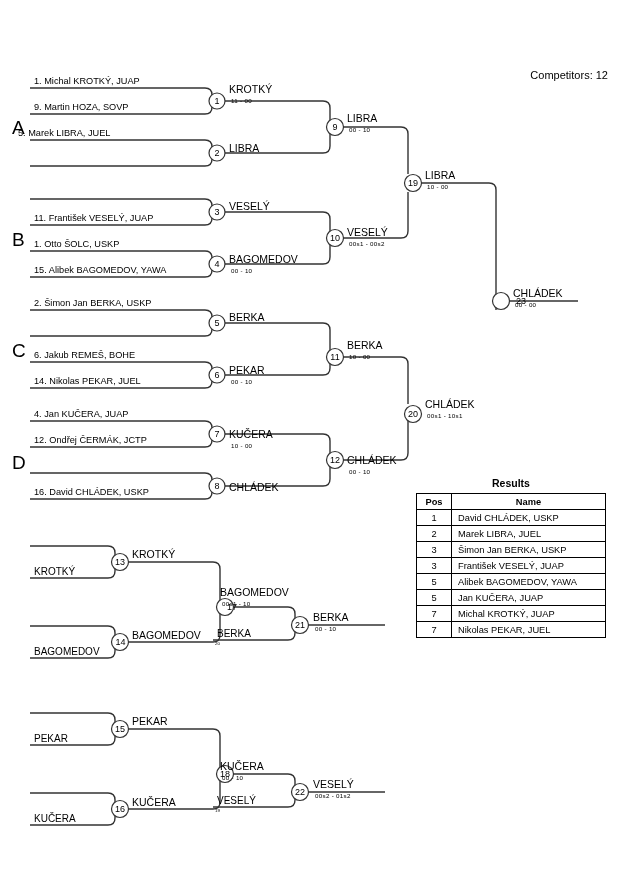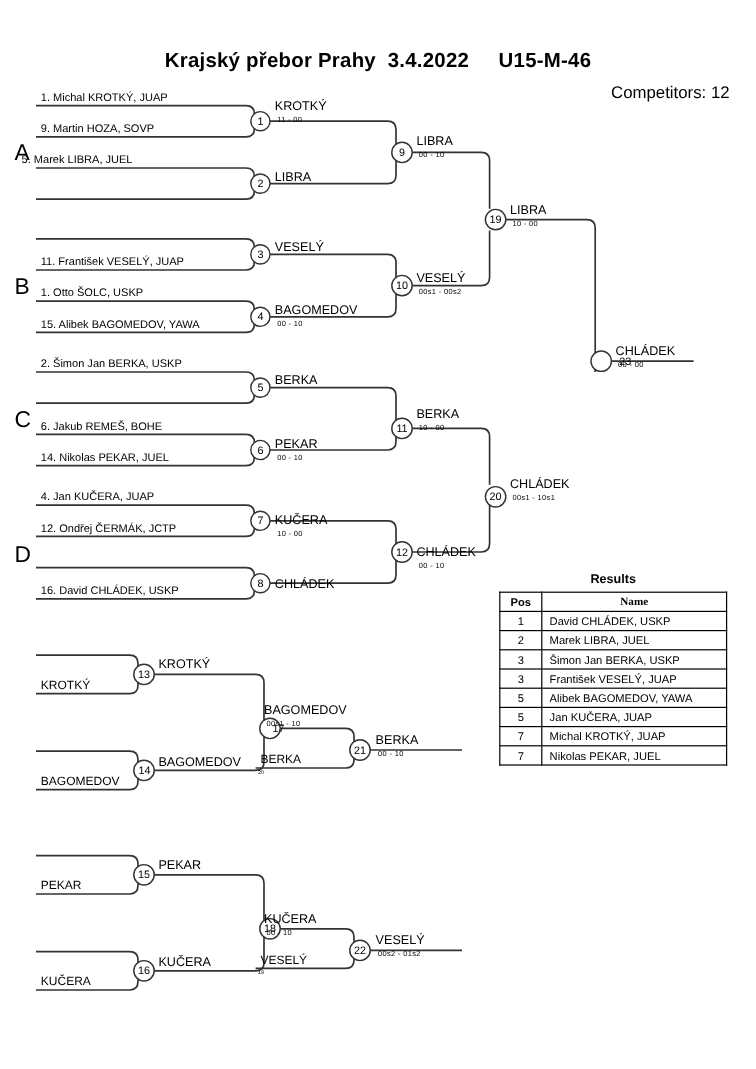--- a/index.html
+++ b/index.html
@@ -28,21 +28,21 @@
     left: 0; top: 41px;
     width: 630px;
     text-align: center;
     font-size: 17px;
     font-weight: bold;
     letter-spacing: 0.2px;
     white-space: pre;
   }
   #competitors {
     right: 22px; top: 69px;
-    font-size: 14px;
+    font-size: 11px;
     font-weight: normal;
     white-space: nowrap;
   }
 
   
   #lines {
     position: absolute;
     left: 0; top: 0;
     width: 630px; height: 891px;
     pointer-events: none;
@@ -108,32 +108,31 @@
     border: 0.8px solid #000;
     font-size: 9.3px;
     padding: 1px 2px;
     height: 13px;
   }
   table.results th { font-weight: bold; }
   table.results th.pos, table.results td.pos {
     width: 30px;
     text-align: center;
   }
-  table.results th.name { text-align: center; font-family: Liberation Serif, serif; }
+  table.results th.name { text-align: center; }
   table.results td.name {
     text-align: left;
     padding-left: 6px;
   }
 </style>
 </head>
 <body>
 
 <div id="root">
 
-  <div class="abs" id="title">Krajský přebor Prahy  3.4.2022     U15-M-46</div>
   <div class="abs" id="competitors">Competitors: 12</div>
 
   <svg id="lines" viewBox="0 0 630 891" xmlns="http://www.w3.org/2000/svg">
     <g fill="none" stroke="#333333" stroke-width="1.4" stroke-linecap="butt">
 
       <path d="M30,88 H205 Q212,88 212,95 L212,96"></path>
       <path d="M30,114 H205 Q212,114 212,107 L212,106"></path>
 
       <path d="M223,101 H323 Q330,101 330,108 L330,122"></path>
 

